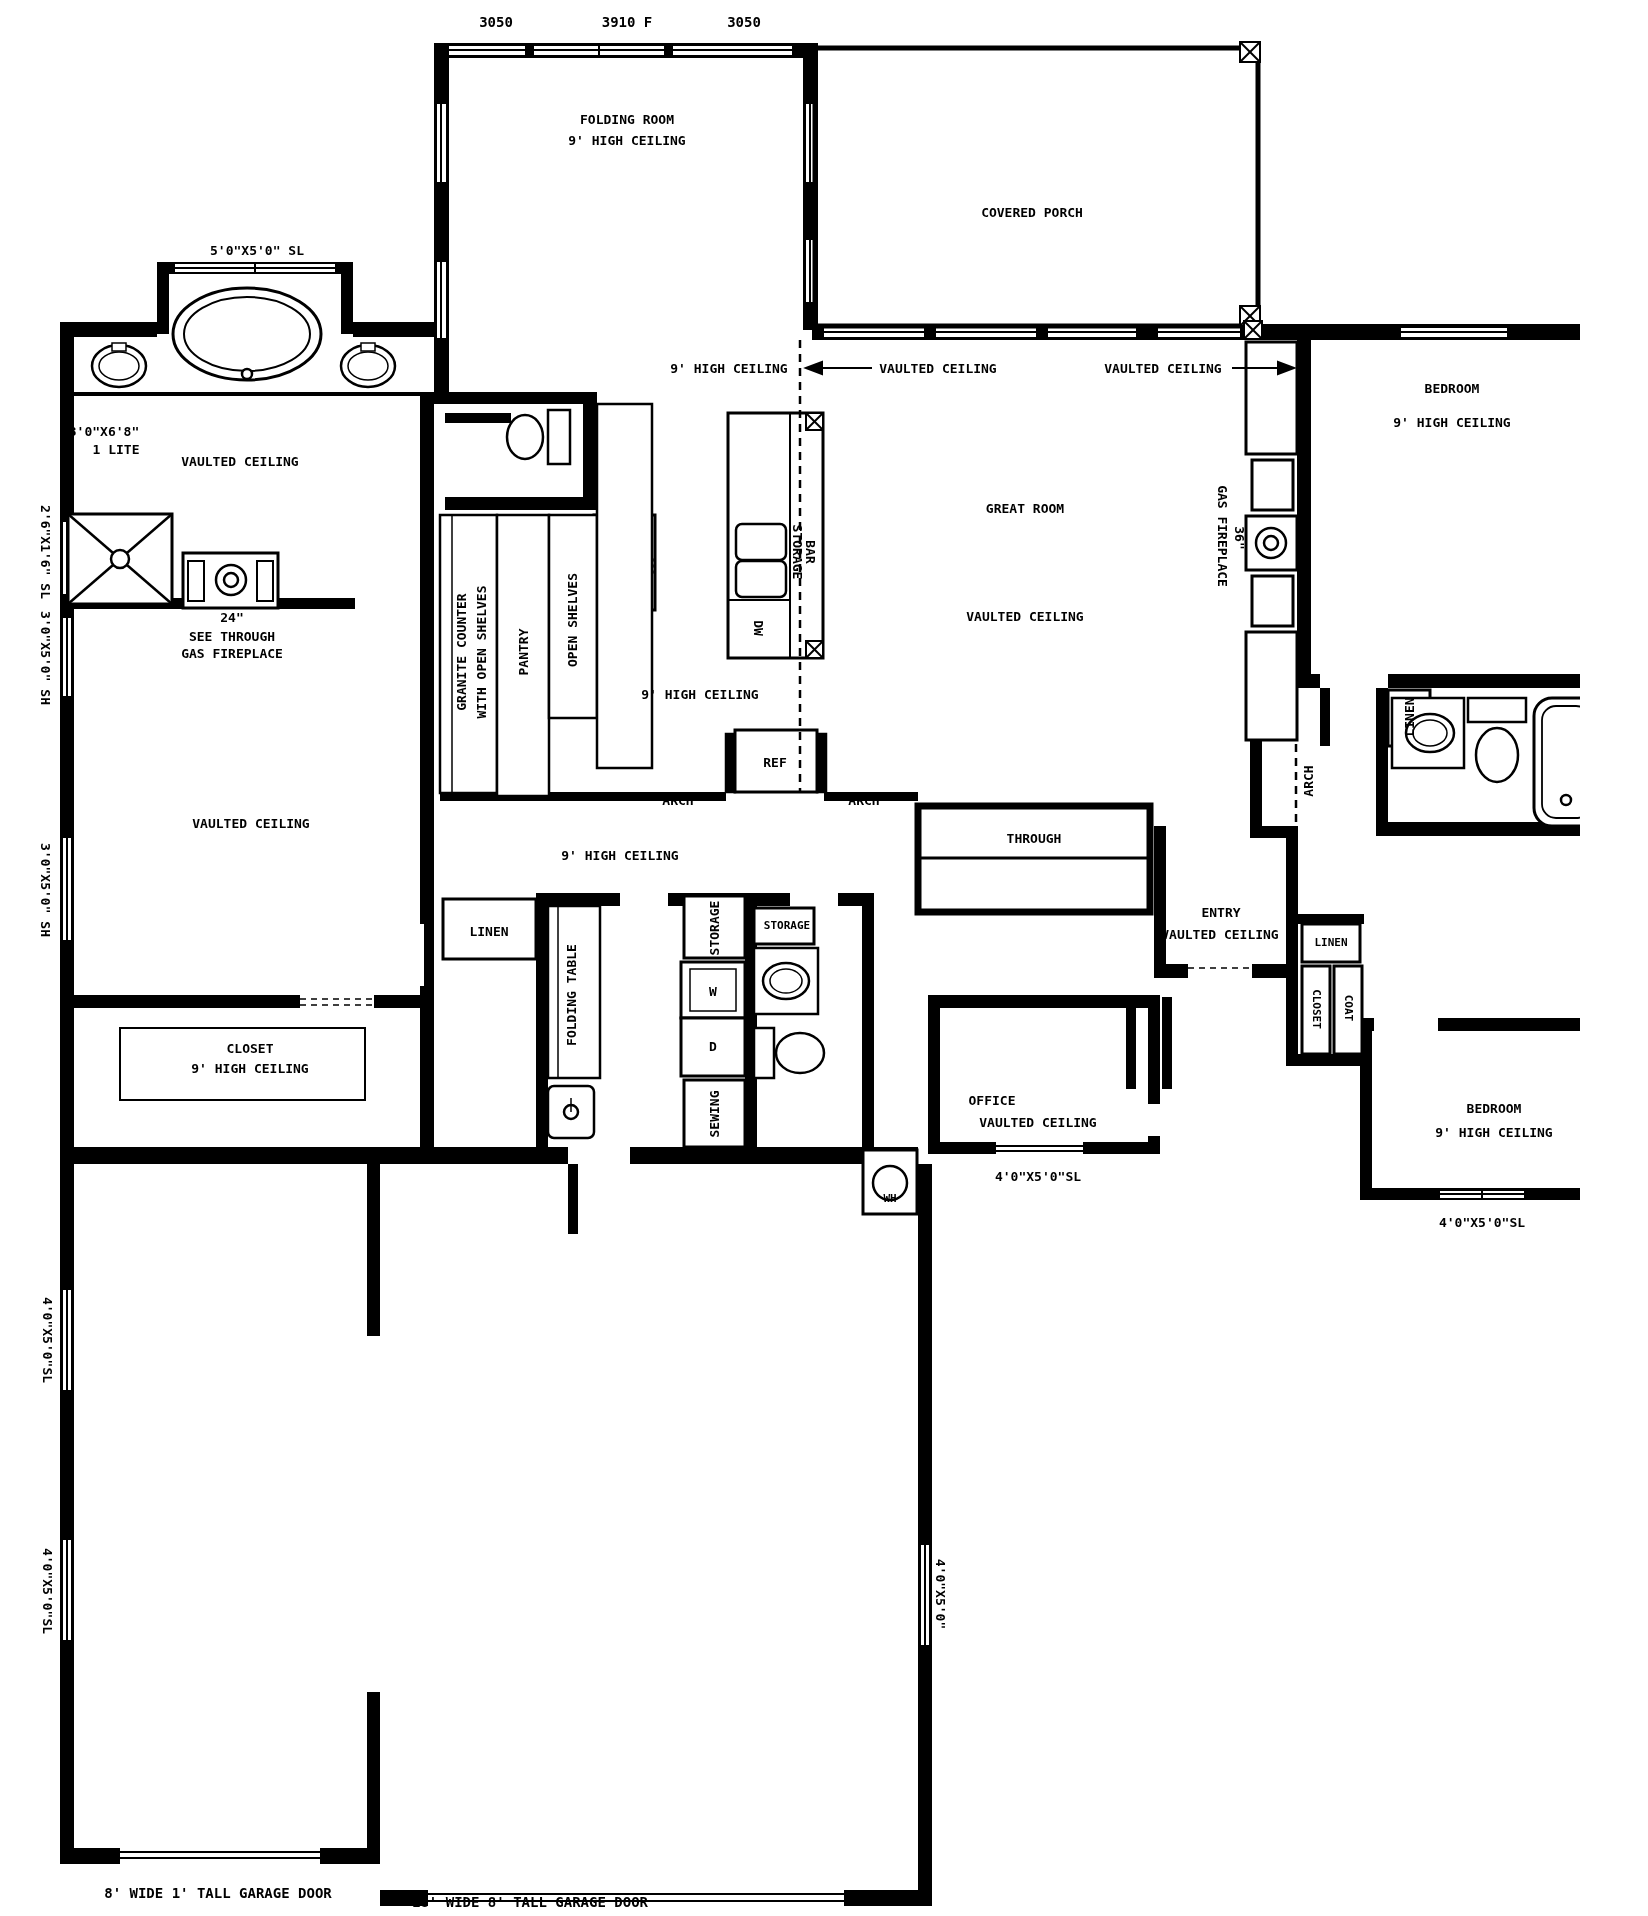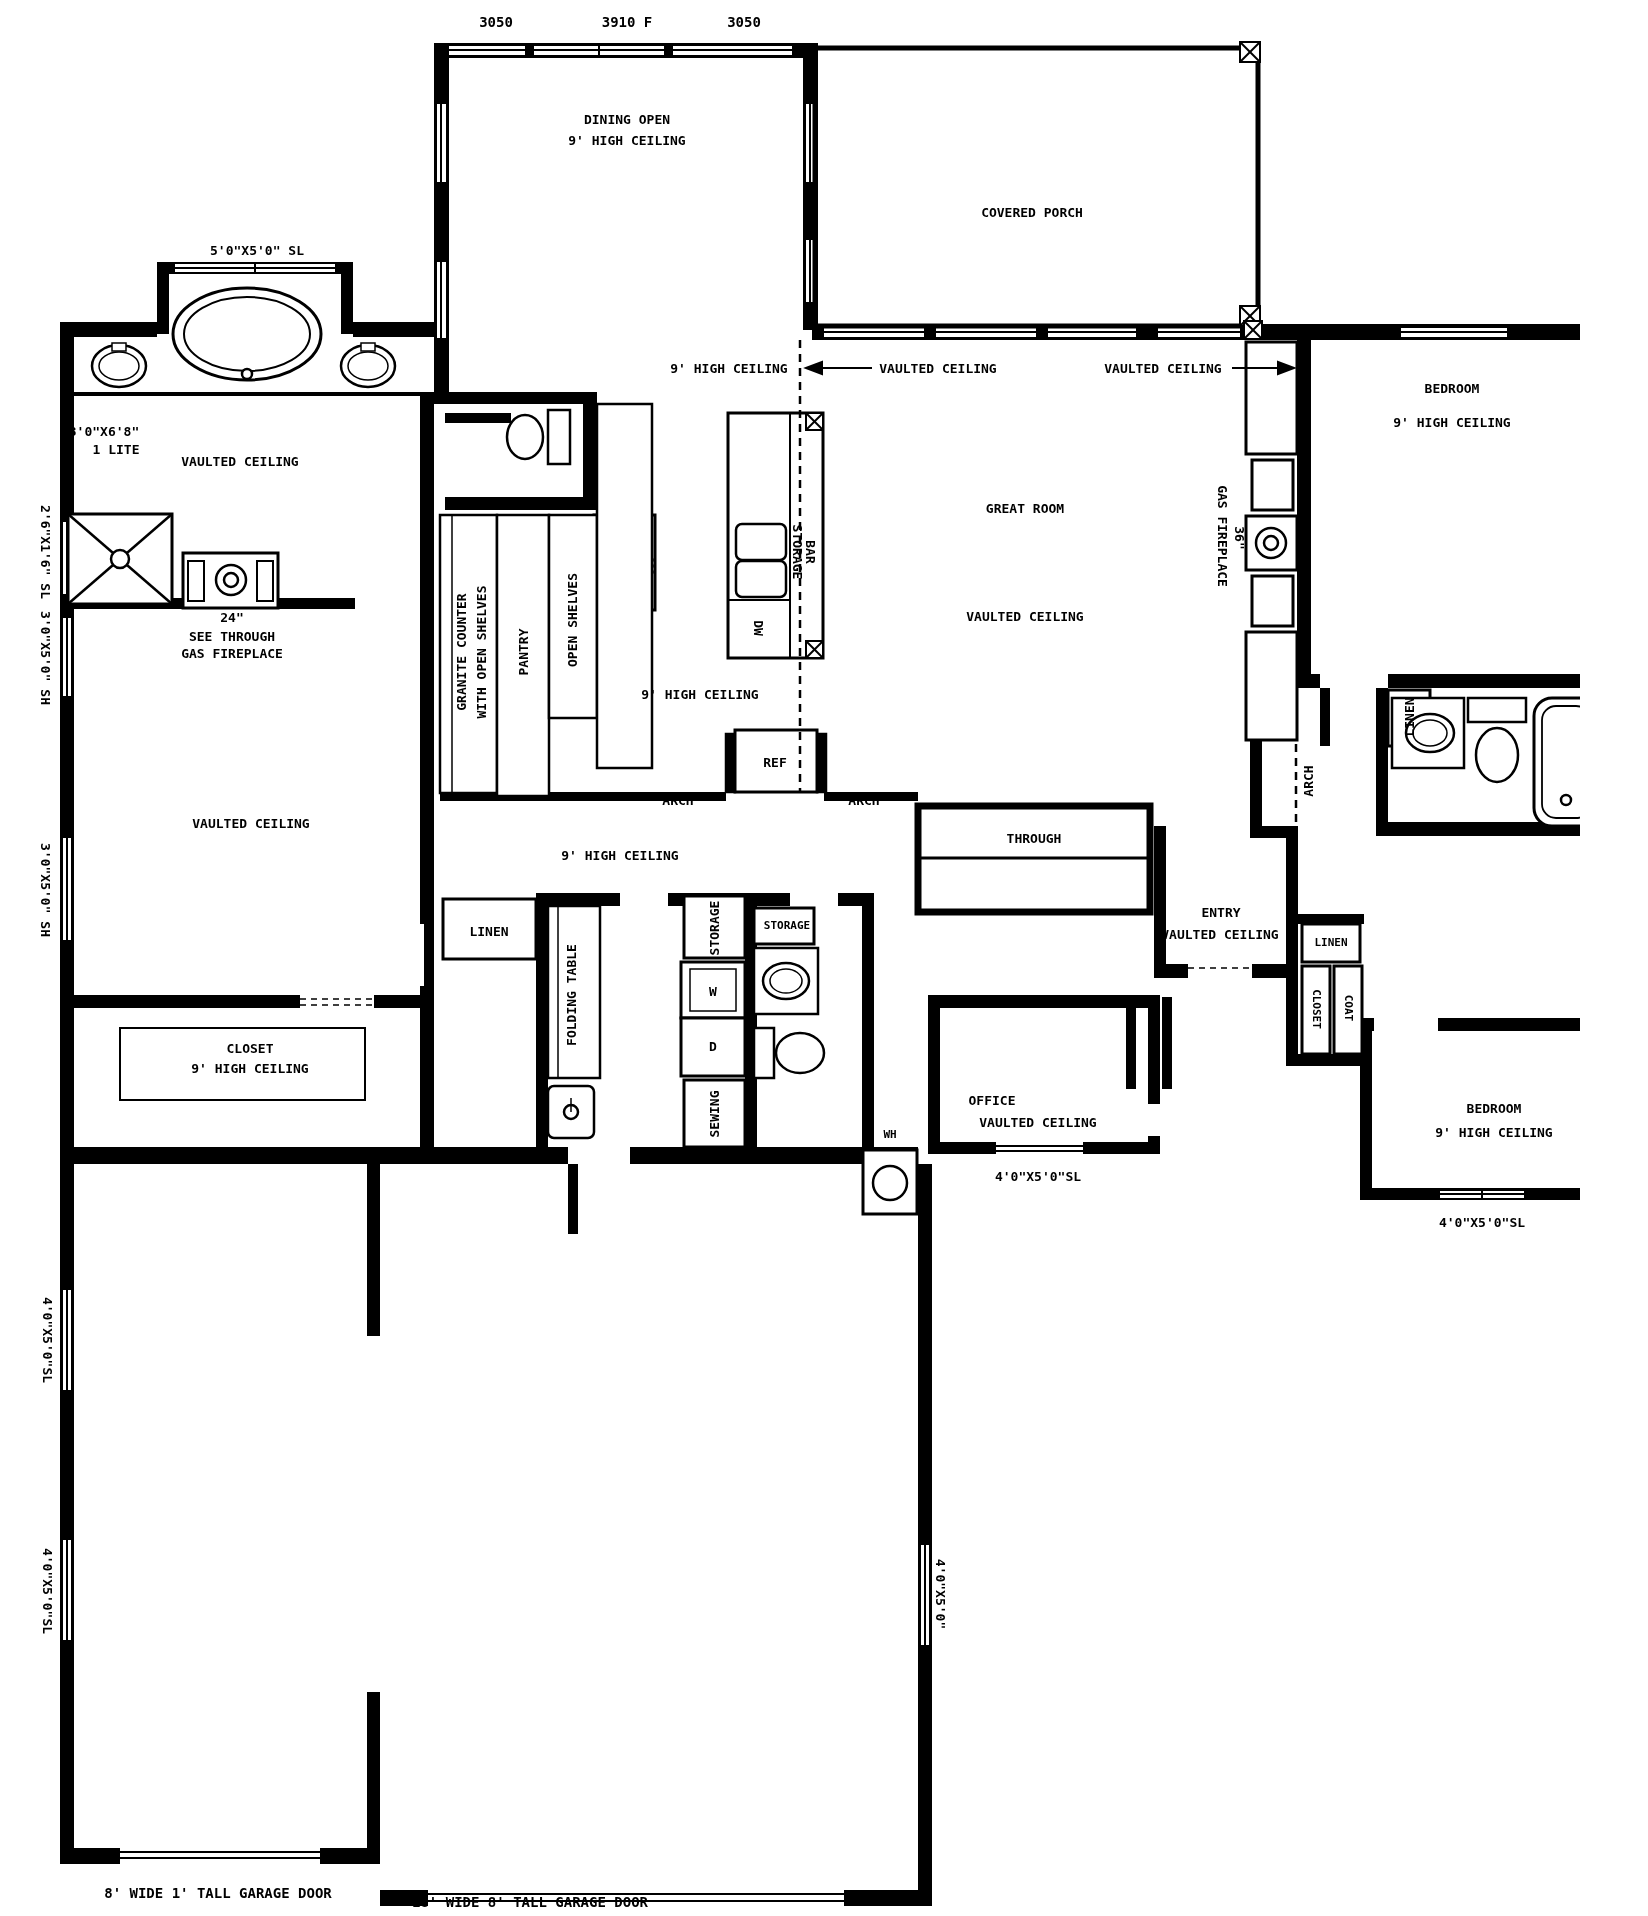--- a/index.html
+++ b/index.html
@@ -349,21 +349,21 @@
     <line x1="810" y1="368" x2="872" y2="368"></line>
         <polygon points="806,368 822,362 822,374"></polygon>
     <line x1="1232" y1="368" x2="1290" y2="368"></line>
         <polygon points="1294,368 1278,362 1278,374"></polygon>
   </g>
 </svg>
 
 <div class="lbl dim" style="left:496px;top:22px">3050</div>
 <div class="lbl dim" style="left:627px;top:22px">3910 F</div>
 <div class="lbl dim" style="left:744px;top:22px">3050</div>
-<div class="lbl" style="left:627px;top:119px">DINING OPEN</div>
+<div class="lbl" style="left:627px;top:119px">FOLDING ROOM</div>
 <div class="lbl" style="left:627px;top:140px">9' HIGH CEILING</div>
 <div class="lbl" style="left:1032px;top:212px">COVERED PORCH</div>
 <div class="lbl" style="left:257px;top:250px">5'0"X5'0" SL</div>
 <div class="lbl" style="left:104px;top:431px">3'0"X6'8"</div>
 <div class="lbl" style="left:116px;top:449px">1 LITE</div>
 <div class="lbl" style="left:240px;top:461px">VAULTED CEILING</div>
 <div class="lbl v90" style="left:45px;top:552px">2'6"X1'6" SL</div>
 <div class="lbl v90" style="left:45px;top:658px">3'0"X5'0" SH</div>
 <div class="lbl" style="left:232px;top:617px">24"</div>
 <div class="lbl" style="left:232px;top:636px">SEE THROUGH</div>
@@ -406,21 +406,21 @@
 <div class="lbl v270" style="left:1308px;top:781px">ARCH</div>
 <div class="lbl v270" style="left:1409px;top:717px">LINEN</div>
 <div class="lbl sm" style="left:1331px;top:942px">LINEN</div>
 <div class="lbl v90 sm" style="left:1316px;top:1009px">CLOSET</div>
 <div class="lbl v90 sm" style="left:1348px;top:1008px">COAT</div>
 <div class="lbl" style="left:1494px;top:1108px">BEDROOM</div>
 <div class="lbl" style="left:1494px;top:1132px">9' HIGH CEILING</div>
 <div class="lbl" style="left:992px;top:1100px">OFFICE</div>
 <div class="lbl" style="left:1038px;top:1122px">VAULTED CEILING</div>
 <div class="lbl" style="left:1038px;top:1176px">4'0"X5'0"SL</div>
-<div class="lbl sm" style="left:890px;top:1134px">WH</div>
+<div class="lbl sm" style="left:890px;top:1198px">WH</div>
 <div class="lbl" style="left:1482px;top:1222px">4'0"X5'0"SL</div>
 <div class="lbl v90" style="left:47px;top:1340px">4'0"X5'0"SL</div>
 <div class="lbl v90" style="left:47px;top:1591px">4'0"X5'0"SL</div>
 <div class="lbl v90" style="left:940px;top:1594px">4'0"X5'0"</div>
 <div class="lbl dim" style="left:218px;top:1893px">8' WIDE 1' TALL GARAGE DOOR</div>
 <div class="lbl dim" style="left:530px;top:1902px">18' WIDE 8' TALL GARAGE DOOR</div>
 
 </div>
 
 </body></html>

